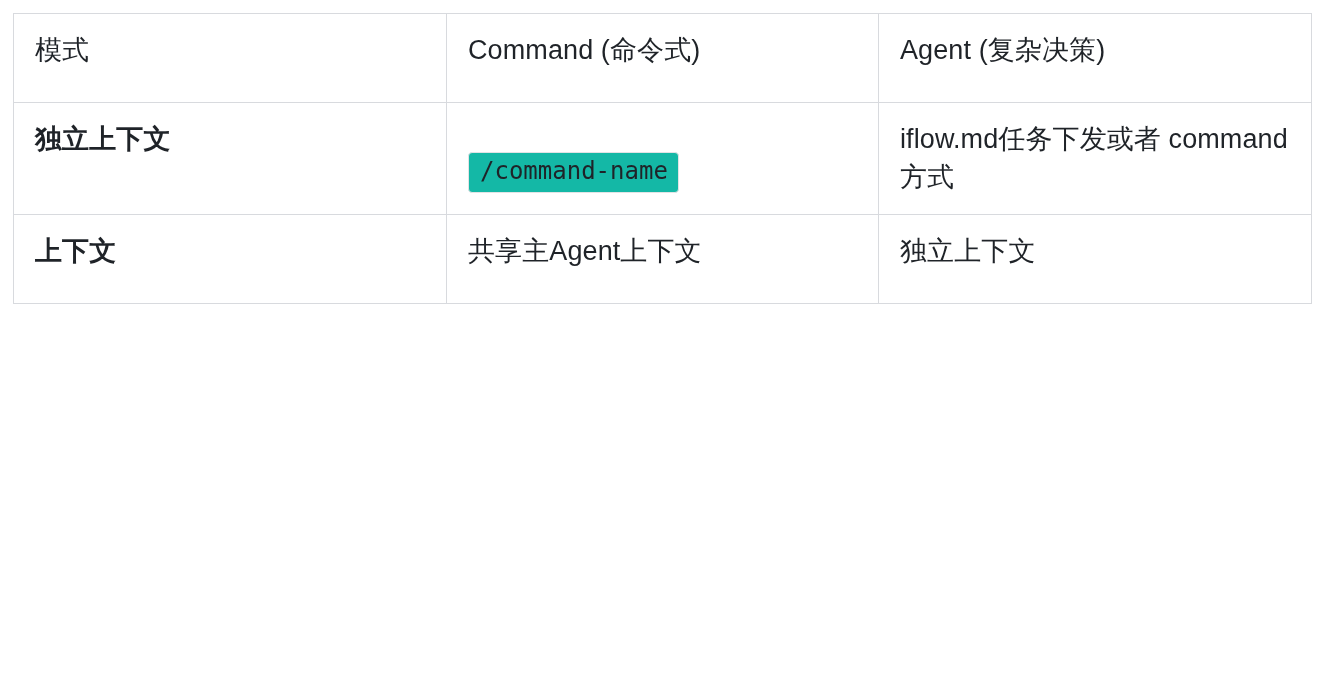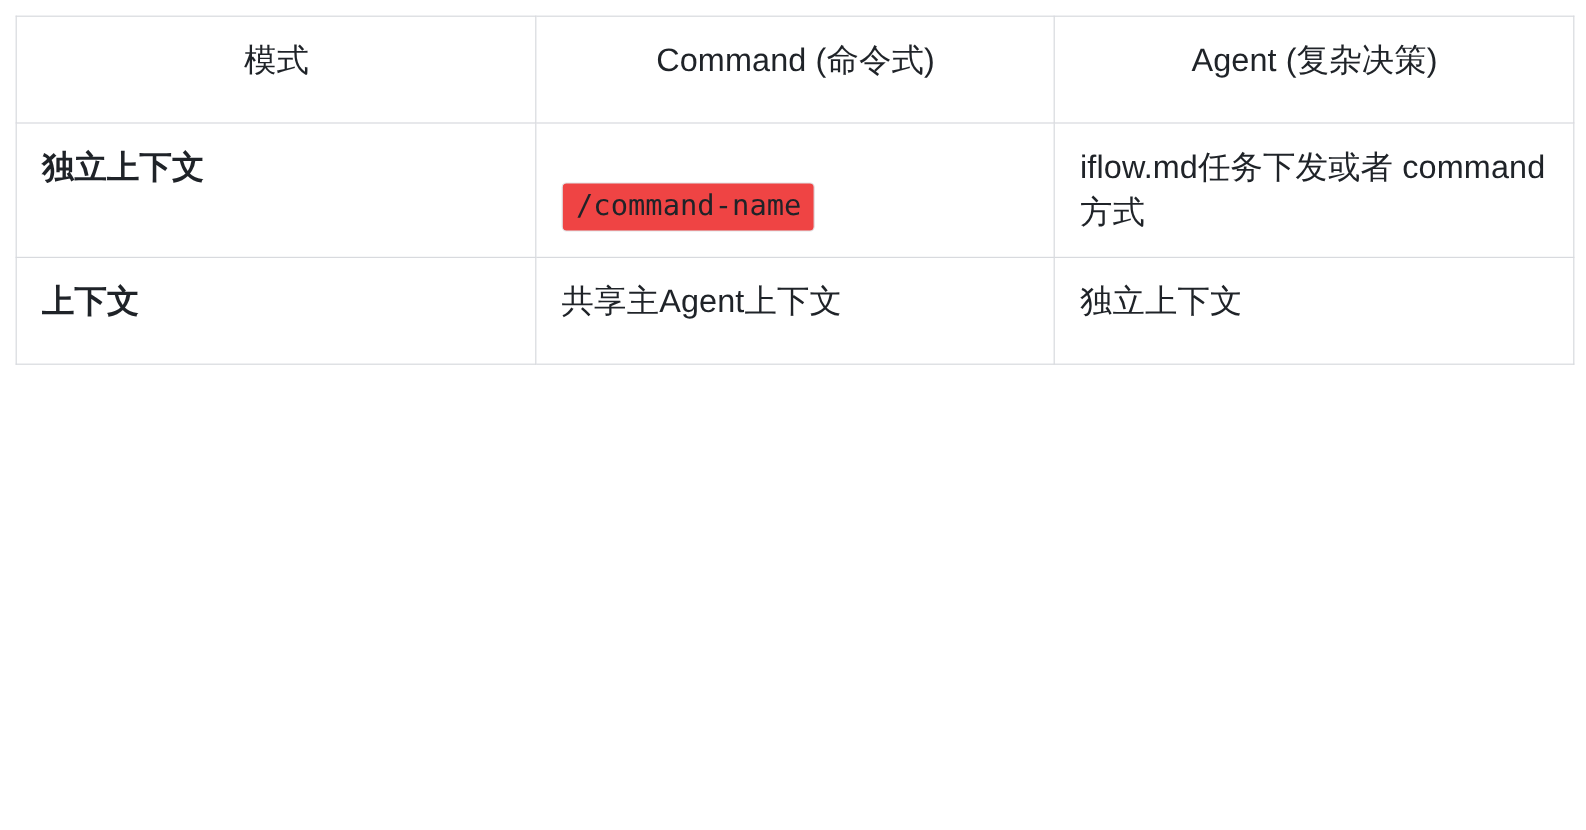--- a/index.html
+++ b/index.html
@@ -46,38 +46,37 @@
     font-weight: 400;
     color: #1f2328;
     letter-spacing: 0.1px;
     word-break: break-word;
   }
 
   
   table.compare thead td {
     font-weight: 400;
     height: 54px;
-    text-align: center;
   }
 
   
   table.compare tbody td.attr {
     font-weight: 700;
   }
 
   table.compare tbody tr td {
     height: 54px;
   }
 
   code.chip {
     display: inline-block;
     font-family: "DejaVu Sans Mono", "Liberation Mono", monospace;
     font-size: 24px;
     line-height: 1.24;
-    background: #ef4444;
+    background: #14b8a6;
     border: 1px solid #e2e3e5;
     border-radius: 4px;
     padding: 4px 10px 5px 11px;
     color: #1f2328;
     white-space: nowrap;
     letter-spacing: 0px;
     margin-top: 32px;
   }
 
   .cell-text { display: block; }

